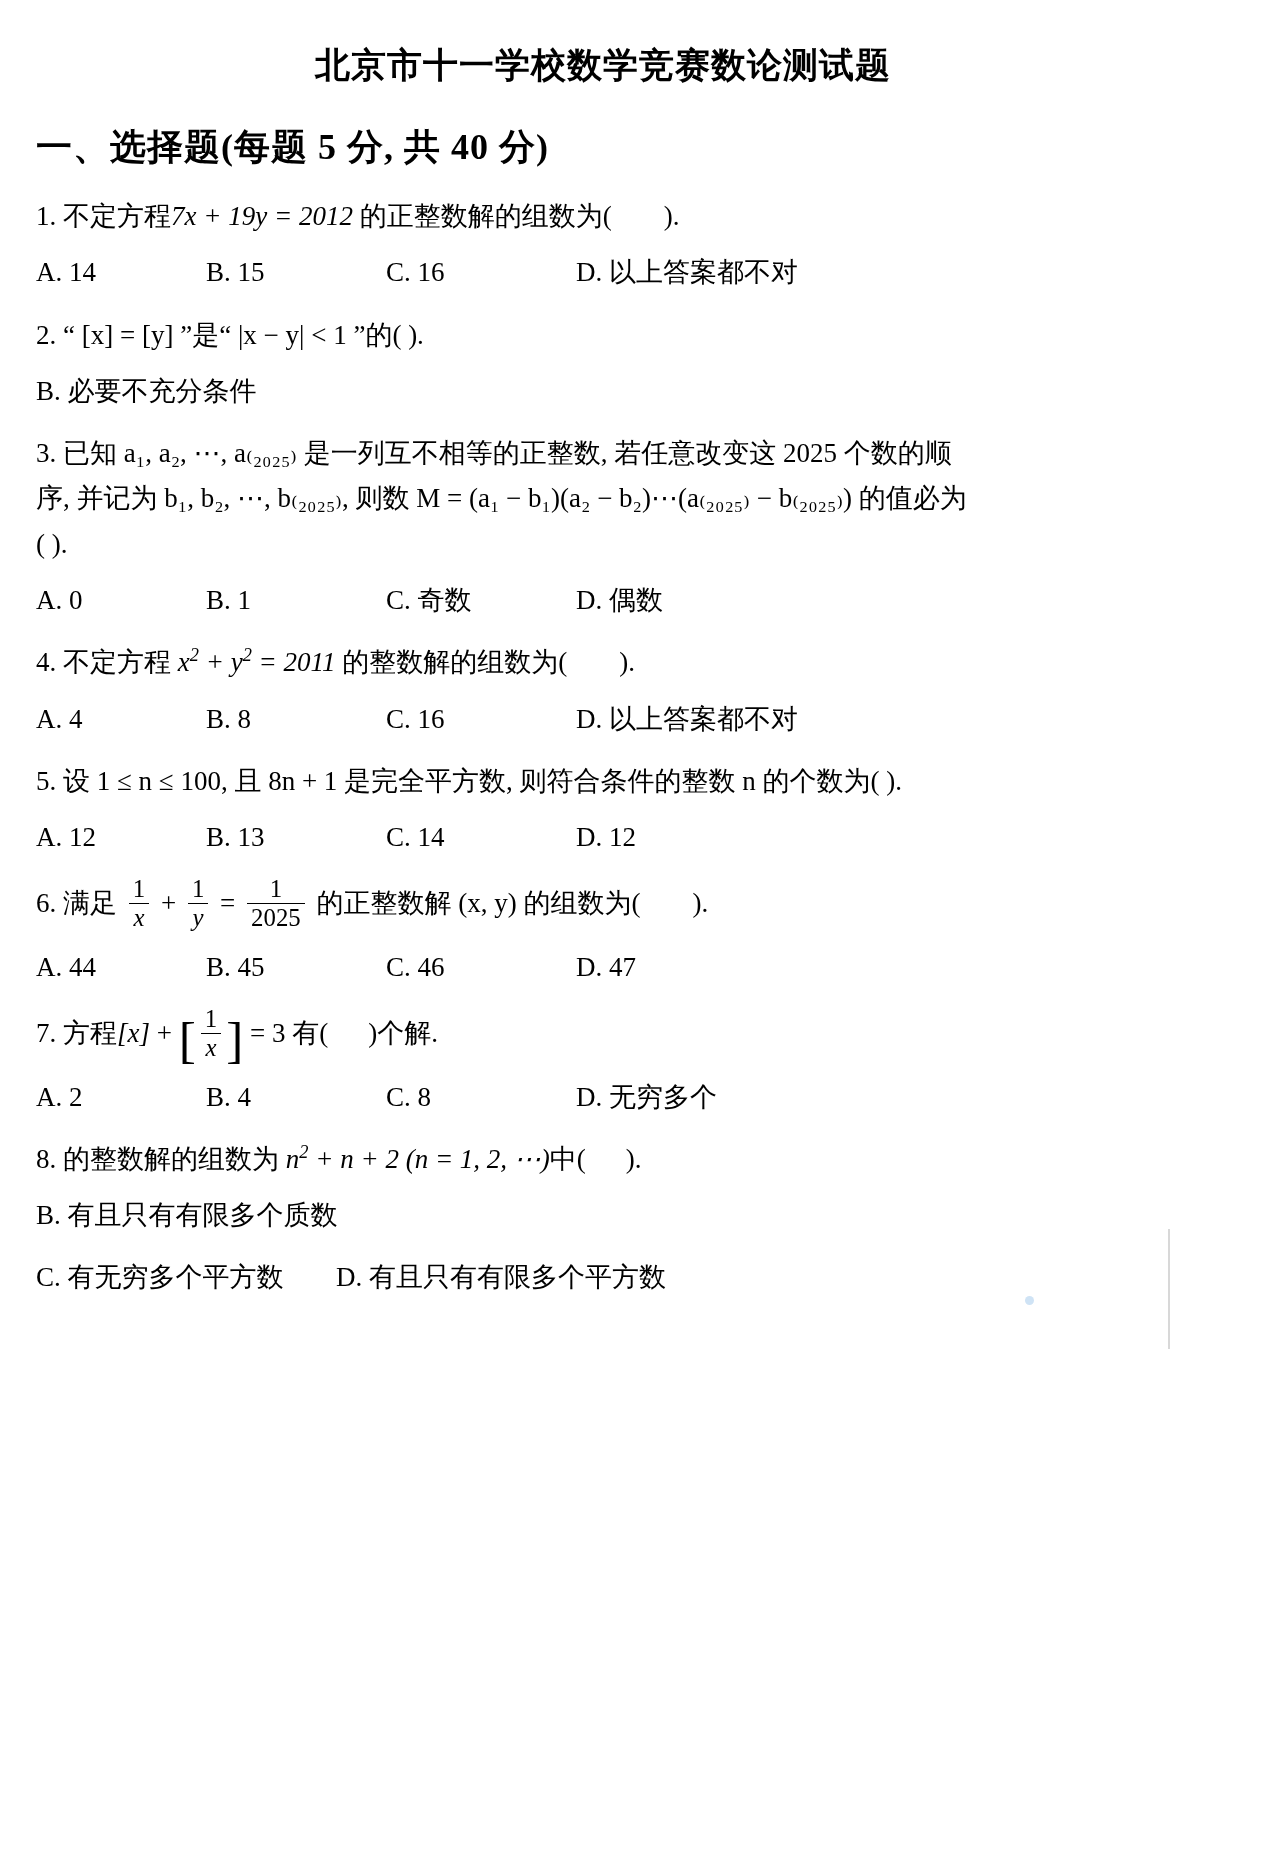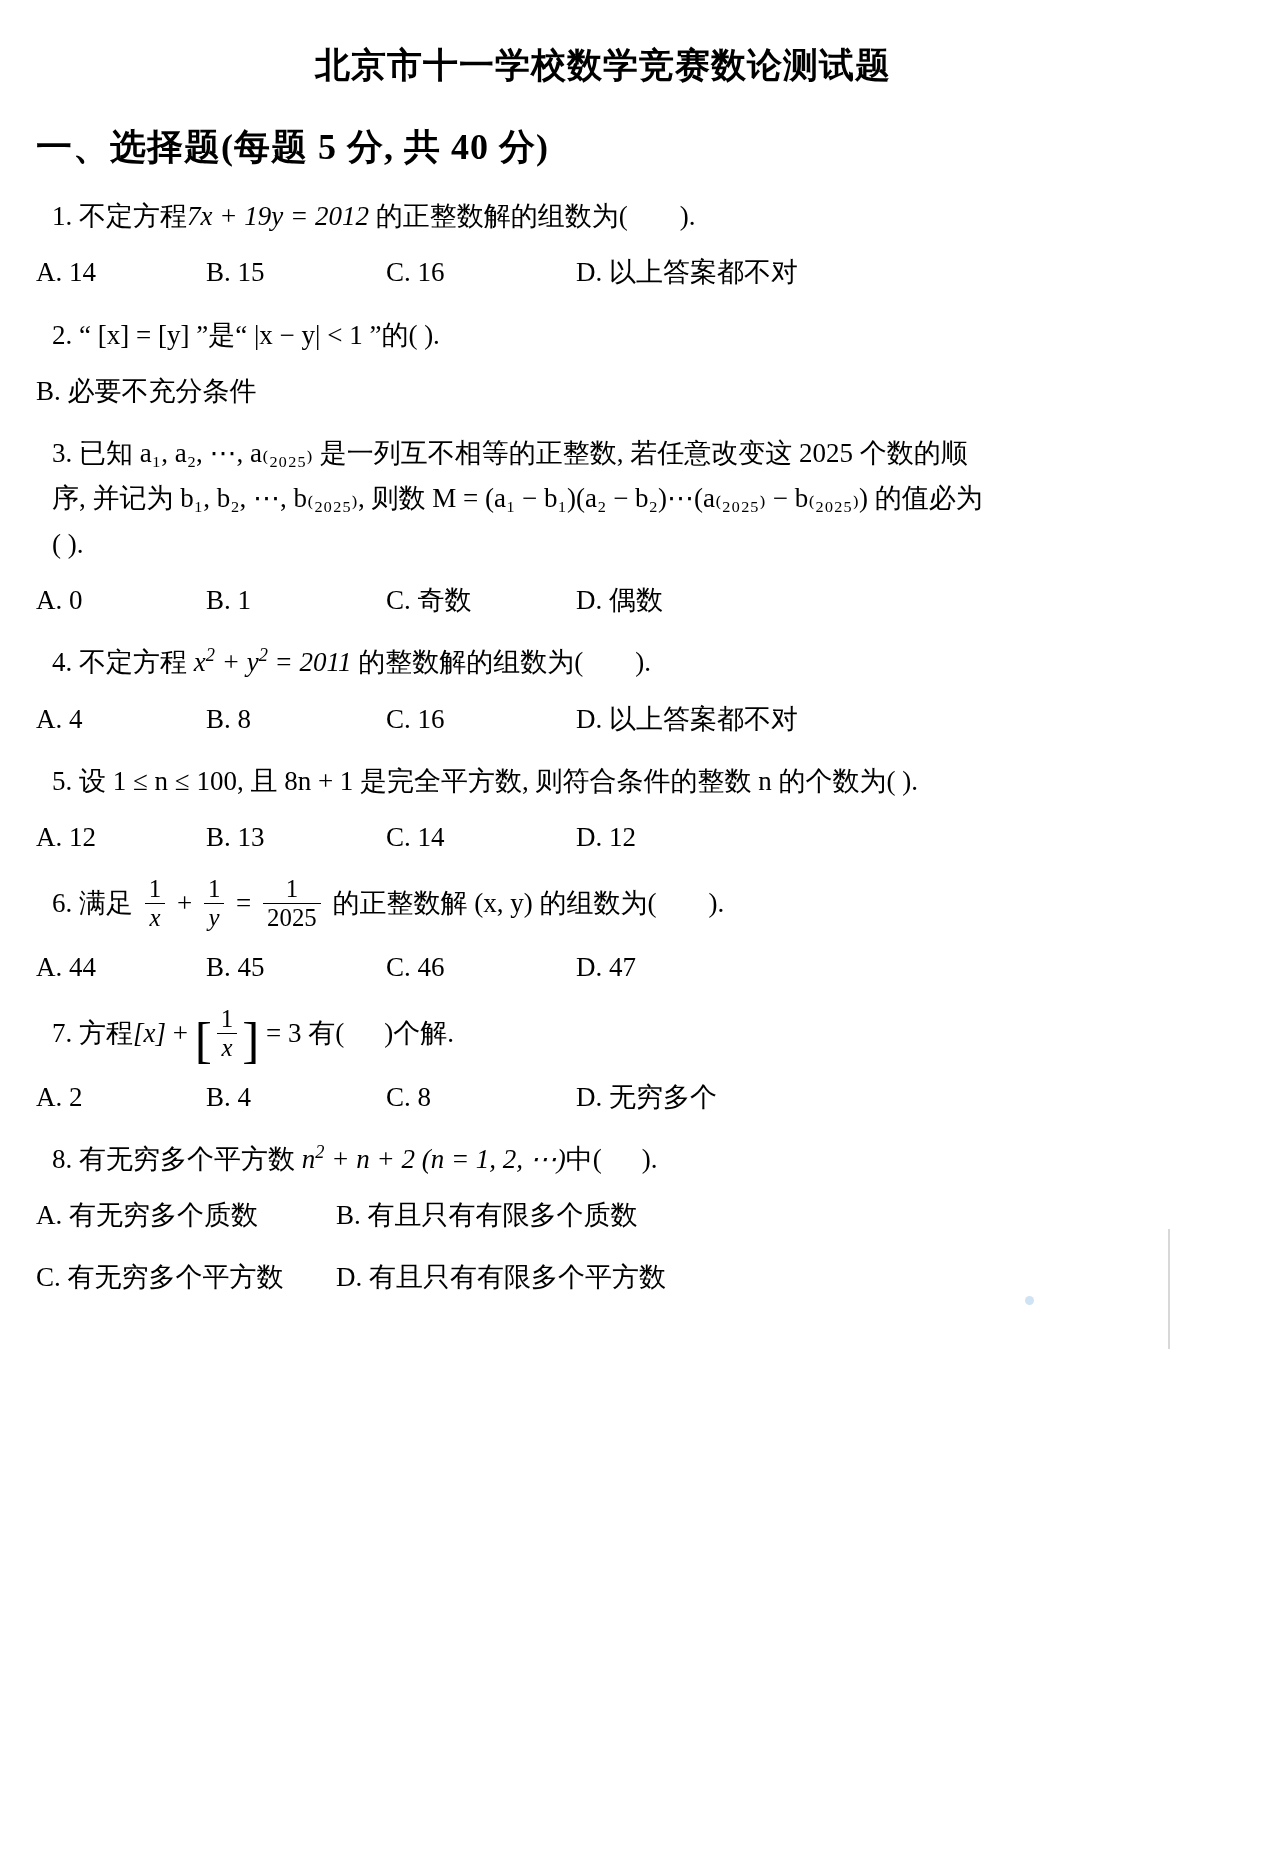--- a/index.html
+++ b/index.html
@@ -28,21 +28,21 @@
   }
   .section-heading {
     font-size: 36px;
     font-weight: bold;
     margin: 0 0 22px 0;
     letter-spacing: 1px;
   }
   .q {
     font-size: 27px;
     line-height: 1.68;
-    margin: 0 0 16px 16px;
+    margin: 0 0 16px 0;
   }
   .q-stem {
     margin-bottom: 12px;
   }
   .opts {
     font-size: 27px;
     line-height: 1.6;
     margin: 0 0 18px 0;
     display: flex;
     flex-wrap: nowrap;
@@ -213,26 +213,25 @@
   </div>
   <div class="opts">
     <span class="opt w1">A. 2</span>
     <span class="opt w2">B. 4</span>
     <span class="opt w3">C. 8</span>
     <span class="opt w4">D. 无穷多个</span>
   </div>
 
   <div class="q q-stem">
     <span>8.</span>
-    <span>有无穷多个平方数</span>
+    <span>的整数解的组数为</span>
     <span class="mathvar"><i>n</i><span class="sup">2</span> + <i>n</i> + 2</span>
     <span class="mathvar">(n = 1, 2, ⋯)</span><span>中(</span><span class="blank-sm"></span><span>).</span>
   </div>
   <div class="opts">
-    <span class="opt wC">A. 有无穷多个质数</span>
     <span class="opt wB">B. 有且只有有限多个质数</span>
   </div>
   <div class="opts">
     <span class="opt wC">C. 有无穷多个平方数</span>
     <span class="opt wB">D. 有且只有有限多个平方数</span>
   </div>
 
 </div>
 <div class="faint-line"></div>
 <div class="watermark-dot"></div>

